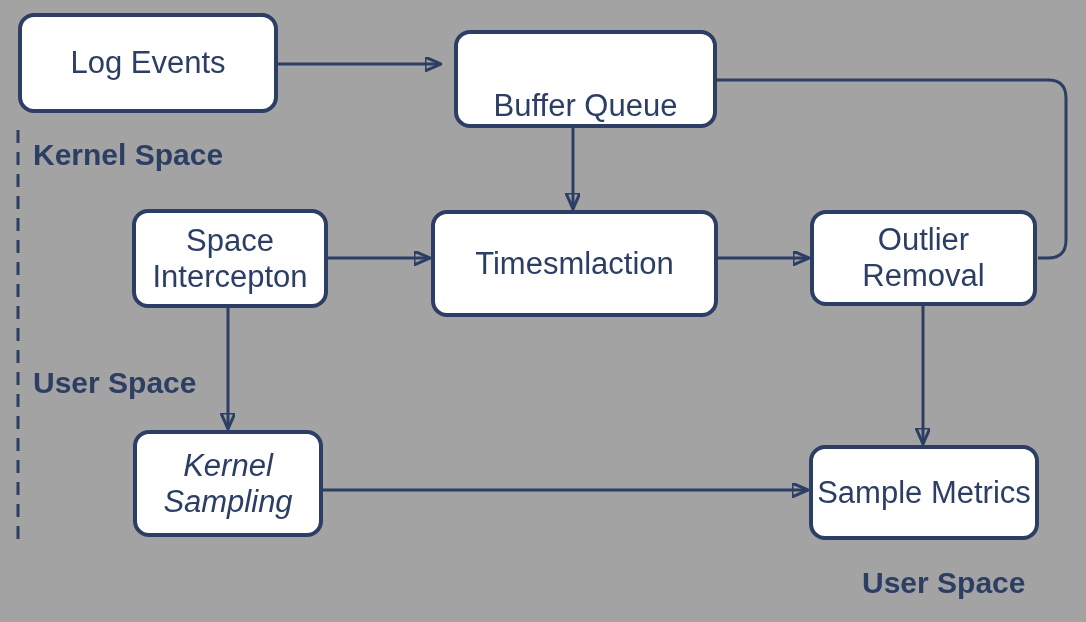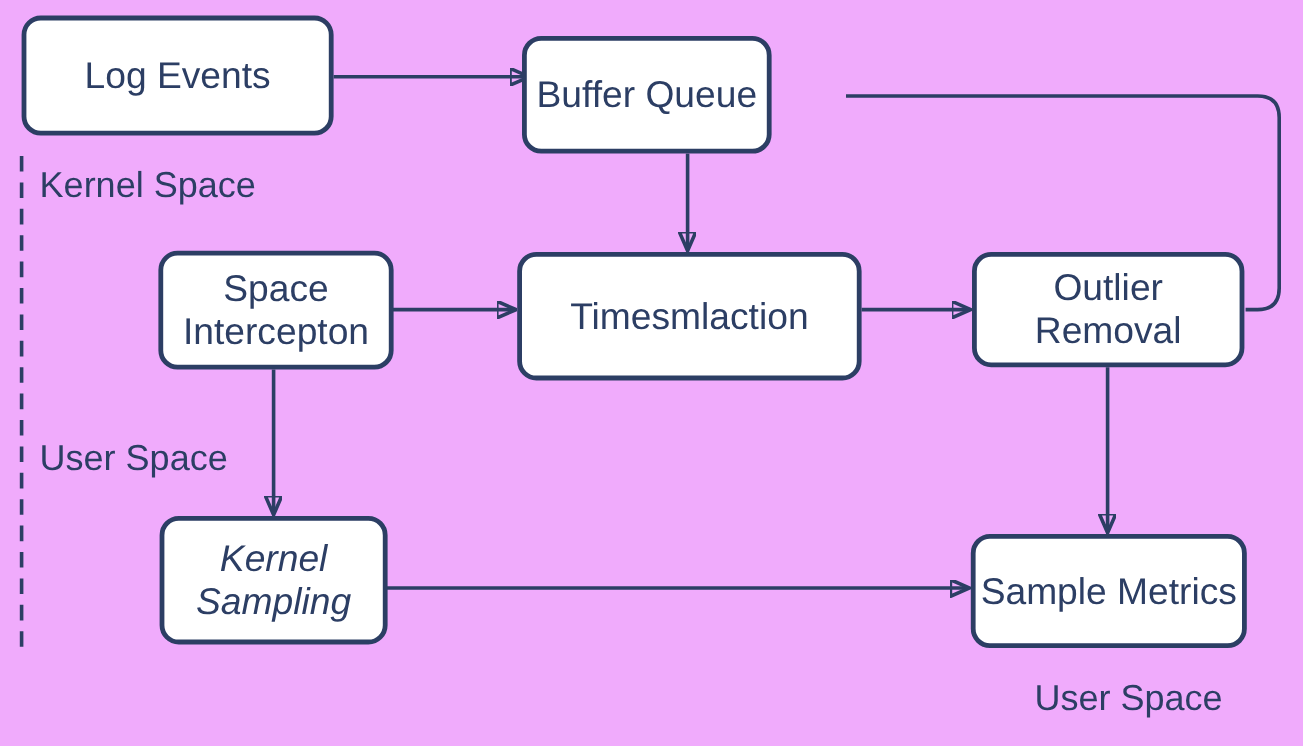--- a/index.html
+++ b/index.html
@@ -5,21 +5,21 @@
   html, body {
     margin: 0;
     padding: 0;
     background: #e9edf3;
     font-family: "Liberation Sans", sans-serif;
   }
   .canvas {
     position: relative;
     width: 1086px;
     height: 622px;
-    background: #f0abfc;
+    background: #a3a3a3;
     overflow: hidden;
     color: #2c3e64;
   }
   svg.edges {
     position: absolute;
     left: 0; top: 0;
     width: 1086px;
     height: 622px;
   }
   svg.edges path, svg.edges line {
@@ -39,26 +39,26 @@
     text-align: center;
     font-size: 31px;
     font-weight: 500;
     line-height: 1.15;
     white-space: pre-line;
     overflow: hidden;
   }
   .region-label {
     position: absolute;
     font-size: 30px;
-    font-weight: 400;
+    font-weight: 700;
     white-space: nowrap;
   }
   
   #n-log-events      { left: 18px;  top: 13px;  width: 260px; height: 100px; }
-  #n-buffer-queue    { left: 435px; top: 30px;  width: 208px; height: 98px;  }
+  #n-buffer-queue    { left: 454px; top: 30px;  width: 263px; height: 98px; align-items: flex-end;  }
   #n-data-intercepton{ left: 132px; top: 209px; width: 196px; height: 99px;  }
   #n-timesmlaction   { left: 431px; top: 210px; width: 287px; height: 107px;  }
   #n-outlier-removal { left: 810px; top: 210px; width: 227px; height: 96px; align-items: center;  }
   #n-kernel-sampling { left: 133px; top: 430px; width: 190px; height: 107px; font-style: italic; }
   #n-sample-metrics  { left: 809px; top: 445px; width: 230px; height: 95px; text-align: right;  }
   
   #l-kernel-space      { left: 33px;  top: 138px; }
   #l-user-space-left   { left: 33px;  top: 366px; }
   #l-user-space-bottom { left: 862px; top: 566px; }
 </style>

